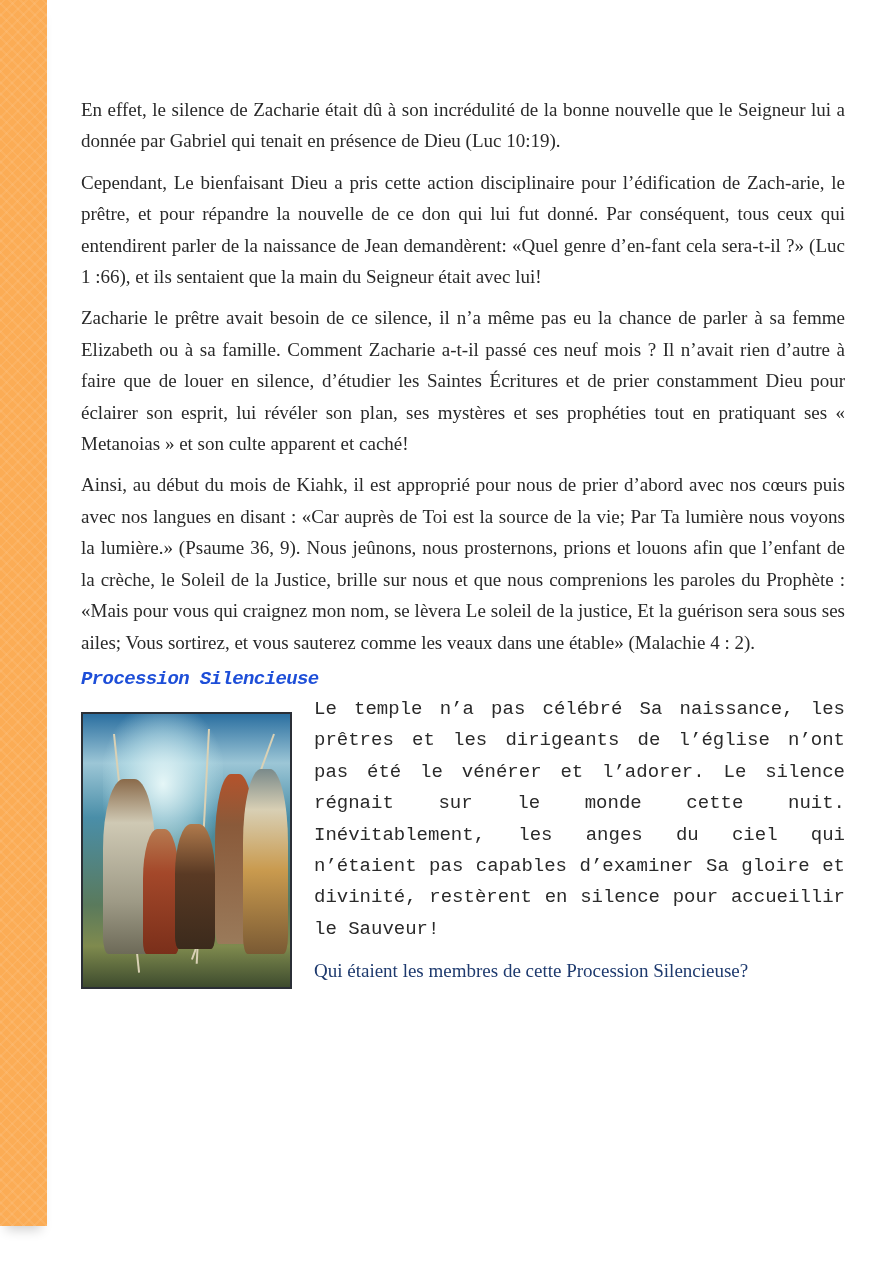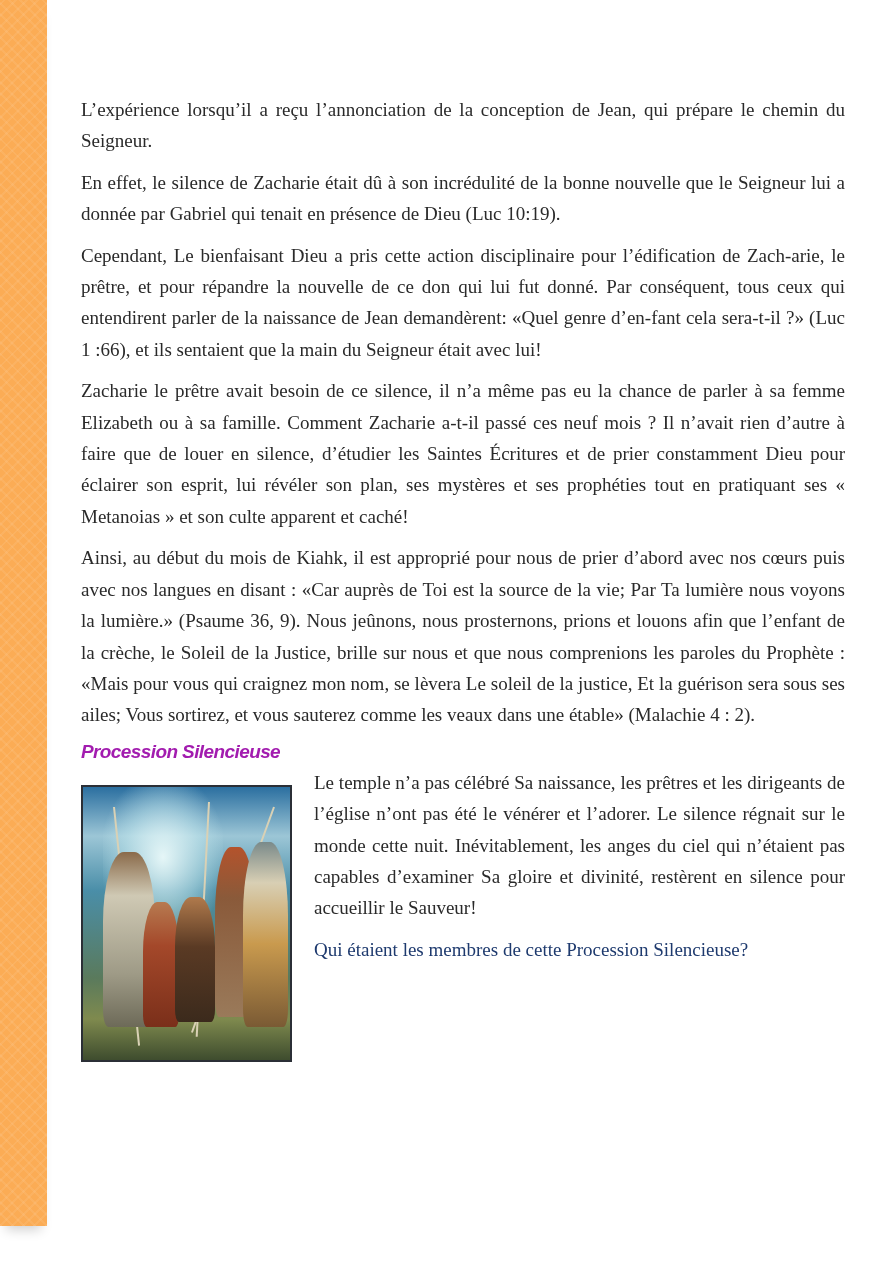--- a/index.html
+++ b/index.html
@@ -37,25 +37,25 @@
   }
   .para {
     margin: 0 0 10px 0;
     text-align: justify;
     text-align-last: left;
   }
   .para.tight {
     margin: 0;
   }
   .section-title {
-    font-family: Liberation Sans, sans-serif;
+    font-family: Liberation Mono, monospace;
     font-weight: bold;
     font-style: italic;
     font-size: 19px;
-    color: #a21caf;
+    color: #1d4ed8;
     line-height: 26px;
     margin: -2px 0 2px 0;
     letter-spacing: -0.6px;
   }
   .figure {
     float: left;
     width: 211px;
     height: 277px;
     margin: 18px 22px 6px 0;
     border: 2px solid #2b2f36;
@@ -86,38 +86,37 @@
     line-height: 31.4px;
   }
   .clear { clear: both; }
 </style>
 </head>
 <body>
 
 <div class="side-bar"></div>
 
 <div class="page">
-  <p class="para">L’expérience lorsqu’il a reçu l’annonciation de la conception de Jean, qui prépare le chemin du Seigneur.</p>
   <p class="para">En effet, le silence de Zacharie était dû à son incrédulité de la bonne nouvelle que le Seigneur lui a donnée par Gabriel qui tenait en présence de Dieu (Luc 10:19).</p>
   <p class="para">Cependant, Le bienfaisant Dieu a pris cette action disciplinaire pour l’édification de Zach-arie, le prêtre, et pour répandre la nouvelle de ce don qui lui fut donné. Par conséquent, tous ceux qui entendirent parler de la naissance de Jean demandèrent: «Quel genre d’en-fant cela sera-t-il ?» (Luc 1 :66), et ils sentaient que la main du Seigneur était avec lui!</p>
   <p class="para">Zacharie le prêtre avait besoin de ce silence, il n’a même pas eu la chance de parler à sa femme Elizabeth ou à sa famille. Comment Zacharie a-t-il passé ces neuf mois ? Il n’avait rien d’autre à faire que de louer en silence, d’étudier les Saintes Écritures et de prier constamment Dieu pour éclairer son esprit, lui révéler son plan, ses mystères et ses prophéties tout en pratiquant ses « Metanoias » et son culte apparent et caché!</p>
   <p class="para">Ainsi, au début du mois de Kiahk, il est approprié pour nous de prier d’abord avec nos cœurs puis avec nos langues en disant : «Car auprès de Toi est la source de la vie; Par Ta lumière nous voyons la lumière.» (Psaume 36, 9). Nous jeûnons, nous prosternons, prions et louons afin que l’enfant de la crèche, le Soleil de la Justice, brille sur nous et que nous comprenions les paroles du Prophète : «Mais pour vous qui craignez mon nom, se lèvera Le soleil de la justice, Et la guérison sera sous ses ailes; Vous sortirez, et vous sauterez comme les veaux dans une étable» (Malachie 4 : 2).</p>
 
   <div class="section-title">Procession Silencieuse</div>
 
   <div>
     <div style="height:31.4px; overflow:visible; position:relative;"></div>
     <div class="figure" style="margin-top:-13px;">
       <div class="glow"></div>
       <div class="staff" style="left:30px; top:20px; height:240px; transform:rotate(-6deg);"></div>
       <div class="staff" style="left:125px; top:15px; height:235px; transform:rotate(3deg);"></div>
       <div class="staff" style="left:190px; top:20px; height:240px; transform:rotate(20deg);"></div>
       <div class="person" style="left:20px; top:65px; width:52px; height:175px; background:linear-gradient(180deg,#8a6a4a 0%,#cfc9b4 25%,#9e9a86 70%,#6d6a58 100%);"></div>
       <div class="person" style="left:60px; top:115px; width:36px; height:125px; background:linear-gradient(180deg,#b77a50 0%,#a4482a 35%,#7a2f1a 100%);"></div>
       <div class="person" style="left:92px; top:110px; width:40px; height:125px; background:linear-gradient(180deg,#b07a4c 0%,#5a3a24 40%,#3b2a1c 100%);"></div>
       <div class="person" style="left:132px; top:60px; width:40px; height:170px; background:linear-gradient(180deg,#b4532c 0%,#8a5a3a 30%,#9a7a5a 100%);"></div>
       <div class="person" style="left:160px; top:55px; width:45px; height:185px; background:linear-gradient(180deg,#7a8a8a 0%,#d8cfb4 22%,#c99a4e 55%,#7a5a34 100%);"></div>
     </div>
-    <p class="para tight" style="margin-top:-31.4px;">Le temple n’a pas célébré Sa naissance, les prêtres et les dirigeants de l’église n’ont pas été le vénérer et l’adorer. Le silence régnait sur le monde cette nuit. Inévitablement, les anges du ciel qui n’étaient pas capables d’examiner Sa gloire et divinité, restèrent en silence pour accueillir le Sauveur!</p>
+    <p class="para tight" style="margin-top:-31.4px;font-family:Liberation Mono, monospace;">Le temple n’a pas célébré Sa naissance, les prêtres et les dirigeants de l’église n’ont pas été le vénérer et l’adorer. Le silence régnait sur le monde cette nuit. Inévitablement, les anges du ciel qui n’étaient pas capables d’examiner Sa gloire et divinité, restèrent en silence pour accueillir le Sauveur!</p>
     <h3 class="sub-heading" style="font-weight:normal; margin-top:10px;">Qui étaient les membres de cette Procession Silencieuse?</h3>
     <div class="clear"></div>
   </div>
 </div>
 
 </body></html>

